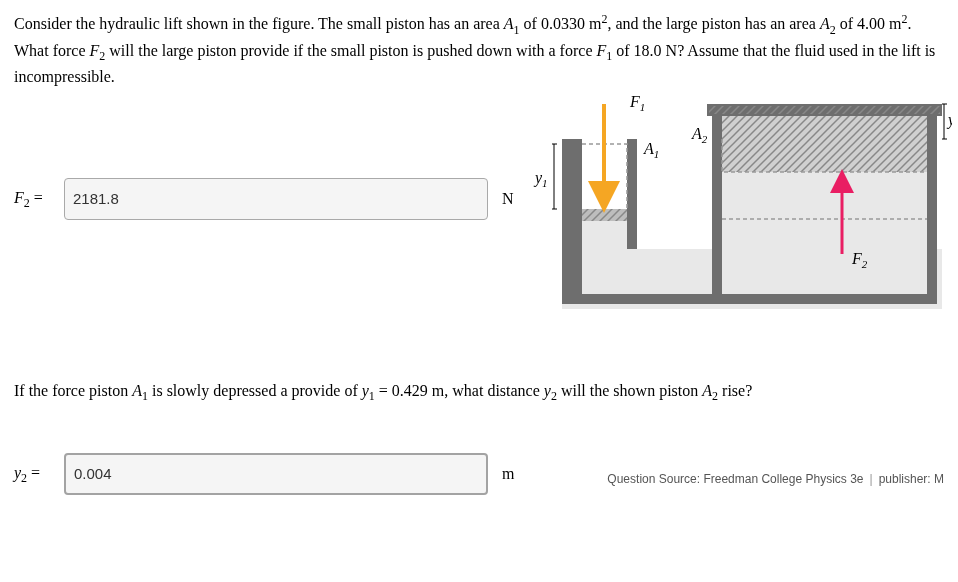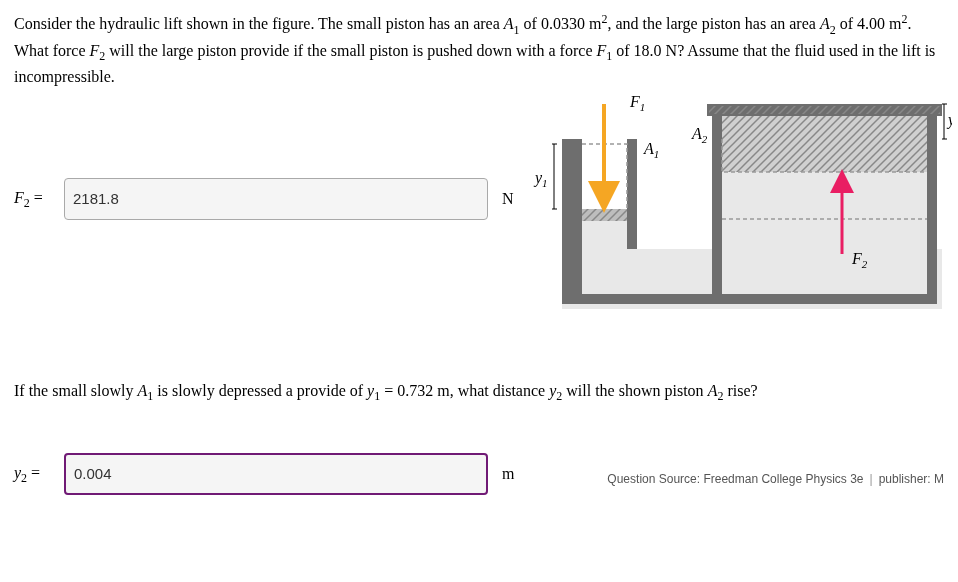--- a/index.html
+++ b/index.html
@@ -33,21 +33,21 @@
       height: 42px;
       border: 1px solid #a9a9a9;
       border-radius: 4px;
       background: #f5f5f5;
       padding: 0 8px;
       font-family: Arial, Helvetica, sans-serif;
       font-size: 15px;
       color: #333;
     }
     .answer-input.highlighted {
-      border: 2px solid #701a75;
+      border: 2px solid #a3a3a3;
     }
     .unit {
       font-family: Georgia, serif;
       margin-left: 4px;
     }
     .top-section {
       display: flex;
       gap: 18px;
       align-items: center;
       margin-bottom: 60px;
@@ -154,21 +154,21 @@
       <text x="112" y="65" font-size="16" font-style="italic"><tspan>A</tspan><tspan font-size="11" dy="4">1</tspan></text>
       <text x="3" y="94" font-size="16" font-style="italic"><tspan>y</tspan><tspan font-size="11" dy="4">1</tspan></text>
       <text x="160" y="50" font-size="16" font-style="italic"><tspan>A</tspan><tspan font-size="11" dy="4">2</tspan></text>
       <text x="416" y="36" font-size="16" font-style="italic"><tspan>y</tspan><tspan font-size="11" dy="4">2</tspan></text>
       <text x="320" y="175" font-size="16" font-style="italic"><tspan>F</tspan><tspan font-size="11" dy="4">2</tspan></text>
     </svg>
   </div>
 </div>
 
 <div class="part2-text">
-  <span>If the small slowly </span><span class="italic">A</span><sub>1</sub><span> is slowly depressed a provide of </span><span class="italic">y</span><sub>1</sub><span> = 0.732 m, what distance </span><span class="italic">y</span><sub>2</sub><span> will the shown piston </span><span class="italic">A</span><sub>2</sub><span> rise?</span>
+  <span>If the force piston </span><span class="italic">A</span><sub>1</sub><span> is slowly depressed a provide of </span><span class="italic">y</span><sub>1</sub><span> = 0.429 m, what distance </span><span class="italic">y</span><sub>2</sub><span> will the shown piston </span><span class="italic">A</span><sub>2</sub><span> rise?</span>
 </div>
 
 <div class="bottom-section">
   <div class="answer-row">
     <span class="answer-label">
       <span class="italic">y</span><sub>2</sub><span> = </span>
     </span>
     <input class="answer-input highlighted" type="text" value="0.004" style="">
     <span class="unit">m</span>
   </div>

